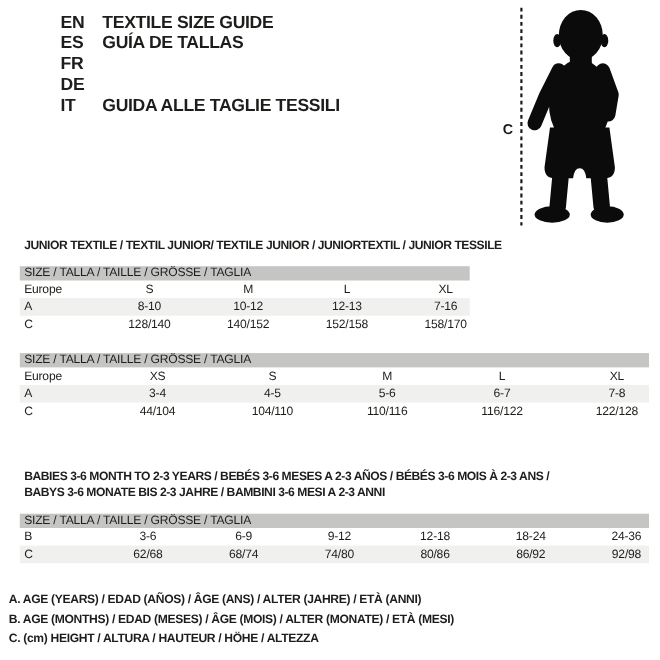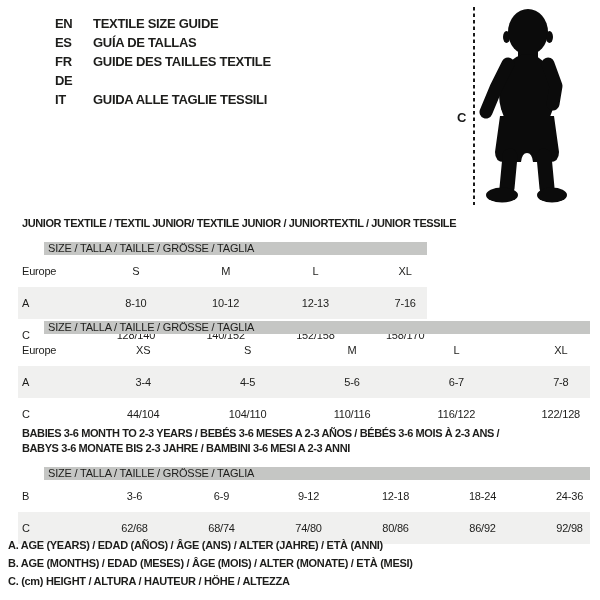--- a/index.html
+++ b/index.html
@@ -2,34 +2,34 @@
 <html><head>
 <meta charset="utf-8">
 <style>
   * { margin:0; padding:0; box-sizing:border-box; }
   html,body { width:600px; height:600px; background:#ffffff; }
   body { font-family:"Liberation Sans", sans-serif; color:#1d1d1b; }
   .canvas { position:relative; width:600px; height:600px; background:#fff; overflow:hidden; }
 
   
   .lang-header { position:absolute; left:22px; top:12px; }
-  .lang-row { display:flex; height:19px; align-items:flex-end;
-              font-weight:bold; font-size:13px; letter-spacing:-0.3px;padding-left:33px; }
+  .lang-row { display:flex; height:19px; align-items:flex-start;
+              font-weight:bold; font-size:16px; letter-spacing:-0.3px;padding-left:33px; }
   .lang-code { width:38px; }
 
   
   .figure { position:absolute; left:450px; top:4px; width:150px; height:204px; }
 
   
   .size-table { position:absolute; left:18px; font-size:11px; letter-spacing:-0.2px; }
   .tbl-title { font-weight:bold; font-size:11px; line-height:15px;
                letter-spacing:-0.4px; margin-bottom:11px; padding-left:4px; white-space:nowrap; }
   .band { height:13px; line-height:13px; background:#c5c6c4; padding-left:4px;
-          font-size:11px;margin-left:26px; }
-  .row { display:grid; height:32px; align-items:center;gap:46px; }
+          font-size:11px; }
+  .row { display:grid; height:16px; align-items:center;gap:46px; }
   .row span { text-align:center; white-space:nowrap; }
   .row .lbl { text-align:left; padding-left:4px; }
   .cols4 { grid-template-columns:50px repeat(4,1fr); }
   .cols5 { grid-template-columns:50px repeat(5,1fr); }
   .cols6 { grid-template-columns:50px repeat(6,1fr); }
   .shaded { background:#f0f0ef; }
   .t-junior   { top:216px; width:409px; }
   .t-children { top:321px; width:572px; }
   .t-babies   { top:426px; width:572px; }
   .subscript { font-size:8px; vertical-align:-2px; }
@@ -48,21 +48,20 @@
     <div class="lang-row">
       <span class="lang-code">EN</span>
       <span class="lang-title">TEXTILE SIZE GUIDE</span>
     </div>
     <div class="lang-row">
       <span class="lang-code">ES</span>
       <span class="lang-title">GUÍA DE TALLAS</span>
     </div>
     <div class="lang-row">
       <span class="lang-code">FR</span>
-      <span class="lang-title">GUIDE DES TAILLES TEXTILE</span>
     </div>
     <div class="lang-row">
       <span class="lang-code">DE</span>
     </div>
     <div class="lang-row">
       <span class="lang-code">IT</span>
       <span class="lang-title">GUIDA ALLE TAGLIE TESSILI</span>
     </div>
   </section>
 

